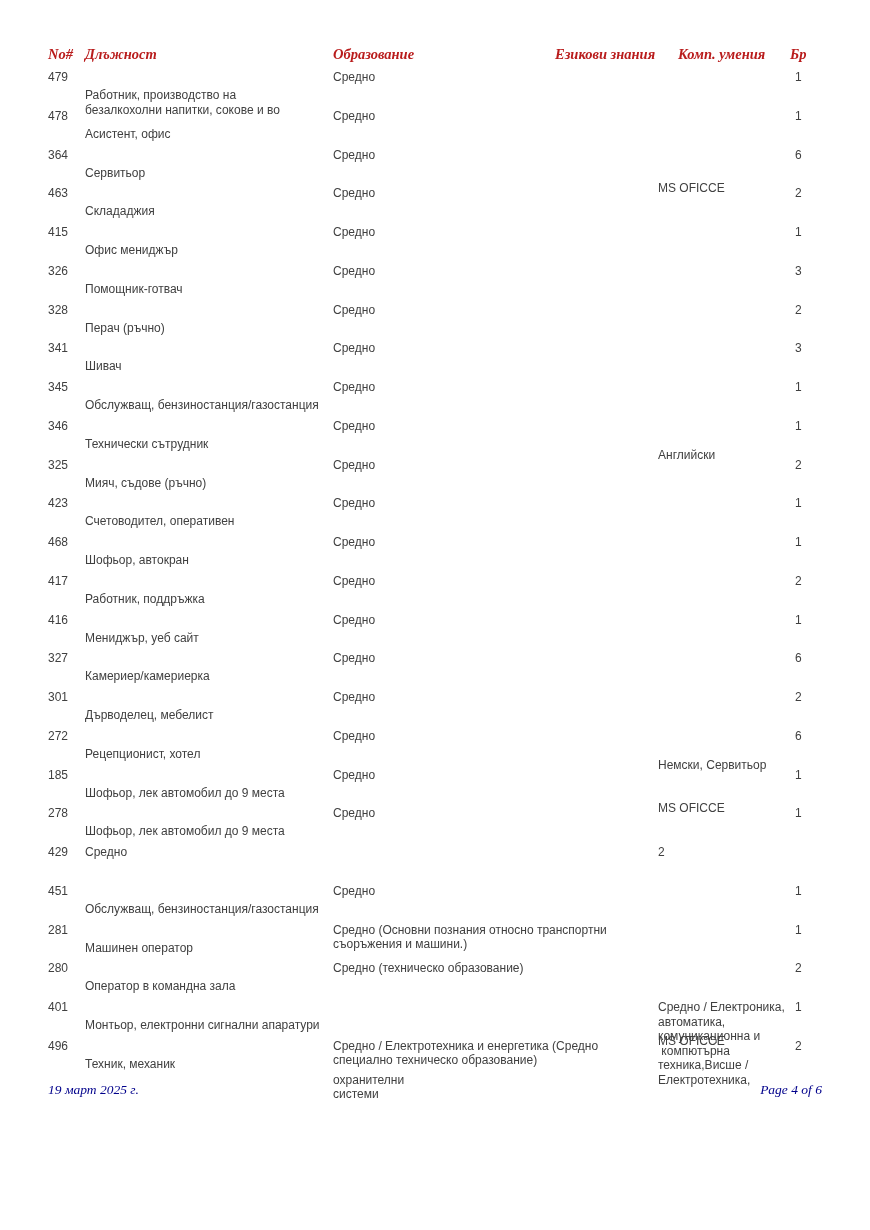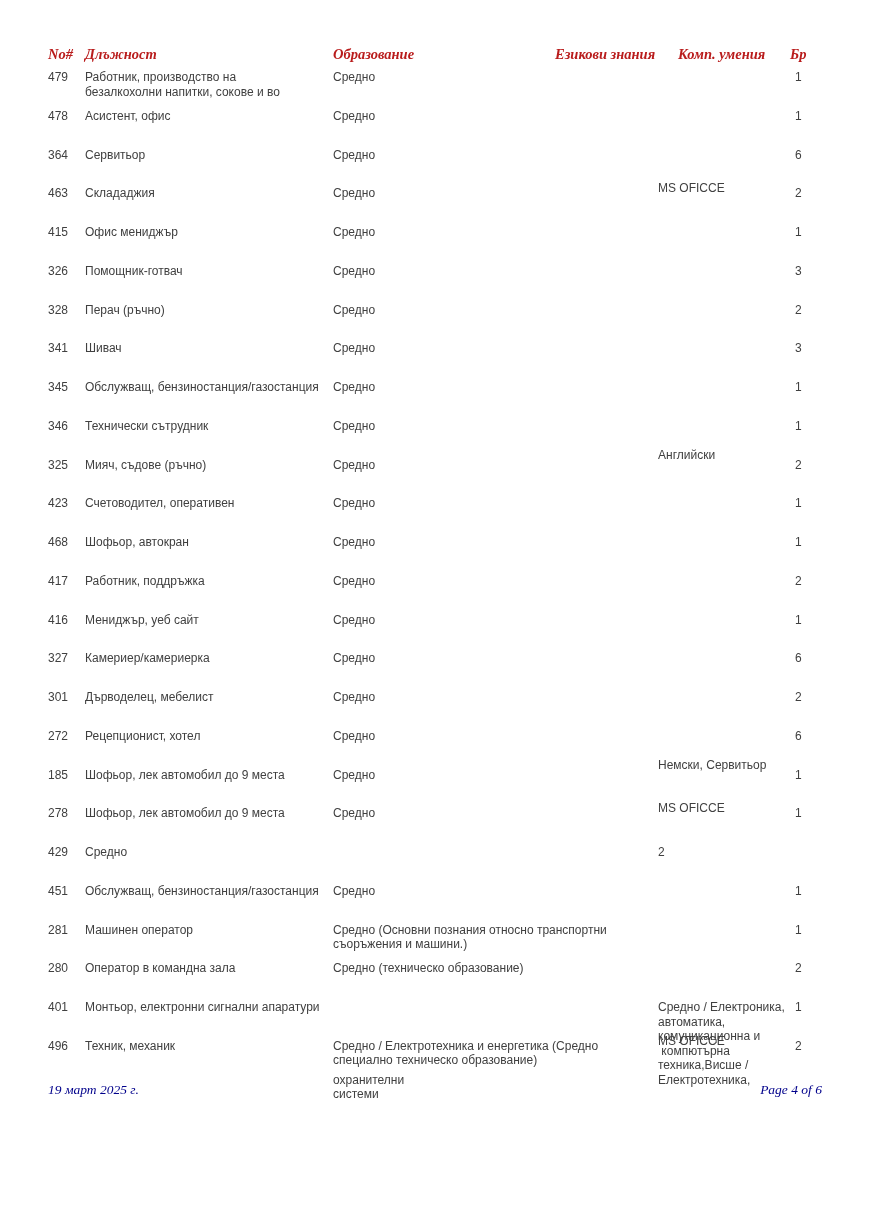--- a/index.html
+++ b/index.html
@@ -37,21 +37,21 @@
     font-size: 12px;
     line-height: 14.5px;
   }
   .row {
     display: grid;
     grid-template-columns: 37px 248px 325px 137px 37px;
     height: 38.76px;
     align-items: start;
   }
   .cell { white-space: pre-wrap; }
-  .cell-position  { padding-right: 8px; }
+  .cell-position  { padding-right: 8px; margin-top: 18px; }
   .cell-education { padding-right: 6px; }
   .lang-line:empty { height: 14.5px; }
   .langcomp-empty .lang-line:empty { height: 0; }
   
   .page-footer {
     position: absolute;
     top: 1082px;
     left: 48px;
     width: 774px;
     display: flex;

